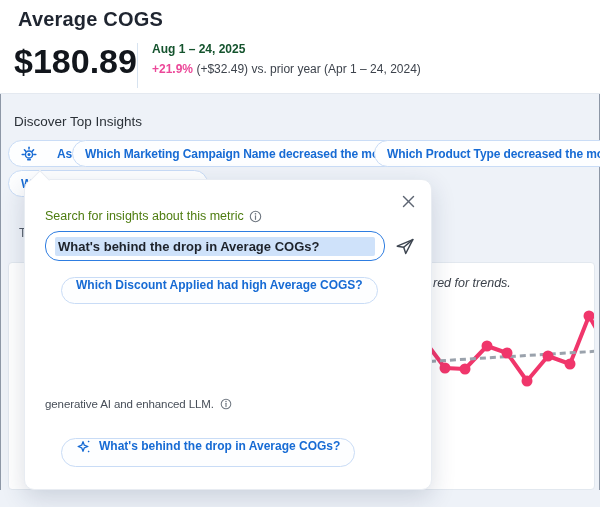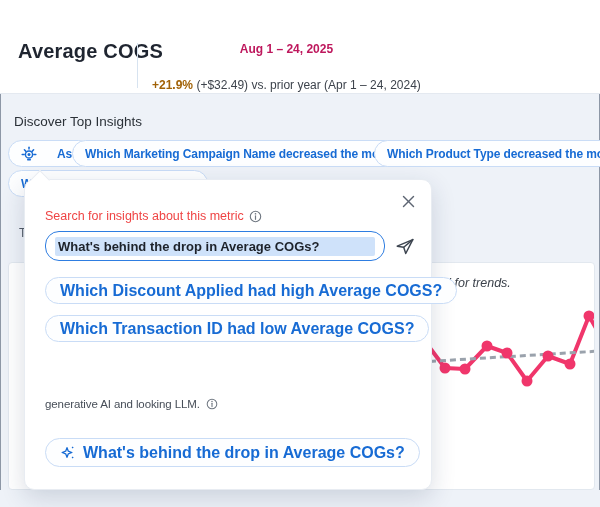--- a/index.html
+++ b/index.html
@@ -4,25 +4,25 @@
 <style>
   html,body{margin:0;padding:0;background:#ffffff;}
   .screen{
     position:relative;width:600px;height:507px;overflow:hidden;
     font-family:"Liberation Sans","DejaVu Sans",sans-serif;
     background:#eef2f8;
     box-shadow:inset 0 0 0 1px #8d97a6;
   }
   
   .header{position:absolute;left:0;top:0;width:600px;height:93px;background:#ffffff;border-bottom:1px solid #e4e9f0;}
-  .metric-title{position:absolute;left:18px;top:8px;font-size:20px;font-weight:700;color:#1f2530;letter-spacing:.2px;margin-top:32px;}
+  .metric-title{position:absolute;left:18px;top:8px;font-size:20px;font-weight:700;color:#1f2530;letter-spacing:.2px;}
   .metric-value{position:absolute;left:14px;top:42px;font-size:34px;font-weight:700;color:#12161c;}
   .v-divider{position:absolute;left:137px;top:43px;width:1px;height:45px;background:#d7e3f0;}
   .comp-block{position:absolute;left:152px;top:41px;font-size:12px;line-height:16px;color:#3d434c;}
-  .comp-date{font-weight:700;color:#be185d;margin-bottom:20px;text-align:center;}
+  .comp-date{font-weight:700;color:#14532d;margin-bottom:4px;}
   .comp-line .pct{font-weight:700;}
   
   .section-title{position:absolute;left:14px;top:114px;font-size:13.5px;color:#2b3publiс138;color:#2b3138;}
   .chip{
     position:absolute;height:27px;display:flex;align-items:center;gap:20px;
     padding:0 12px;border:1px solid #c9dcf6;border-radius:14px;background:#fdfeff;
     font-size:12px;font-weight:700;color:#176bd4;white-space:nowrap;box-sizing:border-box;
   }
   .chip .txt{letter-spacing:-0.1px;}
   .edge-frag{position:absolute;left:19px;top:226px;font-size:12px;color:#525b66;z-index:1;}
@@ -31,45 +31,46 @@
   .trend-caption{position:absolute;left:433px;top:276px;font-size:12.5px;color:#3c424b;z-index:2;white-space:nowrap;font-style:italic;}
   .chart-svg{position:absolute;left:0;top:262px;width:594px;height:227px;z-index:2;overflow:hidden;}
   
   .popover{
     position:absolute;left:24px;top:179px;width:408px;height:311px;background:#ffffff;
     border:1px solid #e8ecf2;border-radius:10px;box-sizing:border-box;z-index:30;
     box-shadow:0 8px 24px rgba(25,45,80,.16);
   }
   .popover .caret{position:absolute;left:8px;top:-7px;width:13px;height:13px;background:#ffffff;border-left:1px solid #e8ecf2;border-top:1px solid #e8ecf2;transform:rotate(45deg);}
   .close-btn{position:absolute;right:14px;top:12px;width:18px;height:18px;display:flex;align-items:center;justify-content:center;cursor:pointer;}
-  .search-label{position:absolute;left:20px;top:29px;font-size:12.5px;color:#ef4444;display:flex;align-items:center;gap:5px;white-space:nowrap;}
+  .search-label{position:absolute;left:20px;top:29px;font-size:12.5px;color:#4d7c0f;display:flex;align-items:center;gap:5px;white-space:nowrap;}
   .input-row{position:absolute;left:20px;top:51px;width:372px;display:flex;align-items:center;gap:8px;}
   .search-box{flex:1;height:30px;border:1px solid #2e7de1;border-radius:14px;background:#ffffff;box-sizing:border-box;display:flex;align-items:center;padding:0 9px;}
   .search-text{display:block;width:100%;font-size:13px;font-weight:700;color:#1d222a;padding:2px 3px;border-radius:2px;white-space:nowrap;overflow:hidden;}
   .send-btn{width:24px;height:24px;display:flex;align-items:center;justify-content:center;cursor:pointer;}
   .pop-chip{
-    display:inline-flex;align-items:center;gap:7px;height:27px;padding:0 14px;
+    display:inline-flex;gap:7px;height:27px;padding:0 14px;
     border:1px solid #c9dcf6;border-radius:14px;background:#fdfeff;
-    font-size:16px;font-weight:700;color:#176bd4;white-space:nowrap;position:absolute;left:20px;box-sizing:border-box;
+    font-size:12px;font-weight:700;color:#176bd4;white-space:nowrap;position:absolute;left:36px;box-sizing:border-box;
   }
   .footnote{position:absolute;left:20px;top:216px;font-size:11.5px;line-height:17px;color:#474e58;letter-spacing:-0.1px;white-space:nowrap;}
   .enh-chip{top:258px;height:29px;border-radius:15px;}
   .bottom-strip{position:absolute;left:0;top:490px;width:600px;height:17px;background:#eef2f8;z-index:3;}
 </style>
 </head>
 <body>
 
 <div class="screen">
 
   <div class="header">
     <div class="metric-title">Average COGS</div>
+    <div class="metric-value">$180.89</div>
     <div class="v-divider"></div>
     <div class="comp-block">
       <div class="comp-date">Aug 1 – 24, 2025</div>
-      <div class="comp-line"><span class="pct" style="color: #a16207;">+21.9%</span><span> (+$32.49) vs. prior year (Apr 1 – 24, 2024)</span></div>
+      <div class="comp-line"><span class="pct" style="color: #ec4899;">+21.9%</span><span> (+$32.49) vs. prior year (Apr 1 – 24, 2024)</span></div>
     </div>
   </div>
 
   <div class="section-title">Discover Top Insights</div>
 
   <div class="chip" style="left:8px;top:140px;">
     <svg width="16" height="16" viewBox="0 0 16 16">
       <g stroke="#176bd4" stroke-width="1.5" stroke-linecap="round" fill="none">
         <circle cx="8" cy="8.5" r="3.6"></circle>
         <line x1="8" y1="1.2" x2="8" y2="3.1"></line>
@@ -143,26 +144,23 @@
             <path d="M3.5 12.2 L20.5 5 L12.8 20.2 L10.6 13.4 Z"></path>
             <path d="M10.6 13.4 L20.5 5"></path>
           </g>
         </svg>
       </div>
     </div>
 
     <div class="pop-chip" style="top:97px;">
       <span>Which Discount Applied had high Average COGS?</span>
     </div>
-    <div class="pop-chip" style="top:135px;">
-      <span>Which Transaction ID had low Average COGS?</span>
-    </div>
 
     <div class="footnote">
-      <div><span>generative AI and looking LLM.</span>
+      <div><span>generative AI and enhanced LLM.</span>
         <svg width="12" height="12" viewBox="0 0 14 14" style="vertical-align:-2px;margin-left:3px;">
           <circle cx="7" cy="7" r="5.6" fill="none" stroke="#6f7781" stroke-width="1.2"></circle>
           <line x1="7" y1="6.2" x2="7" y2="10" stroke="#6f7781" stroke-width="1.3" stroke-linecap="round"></line>
           <circle cx="7" cy="4" r="0.9" fill="#6f7781"></circle>
         </svg>
       </div>
     </div>
 
     <div class="pop-chip enh-chip">
       <svg width="16" height="16" viewBox="0 0 16 16">

